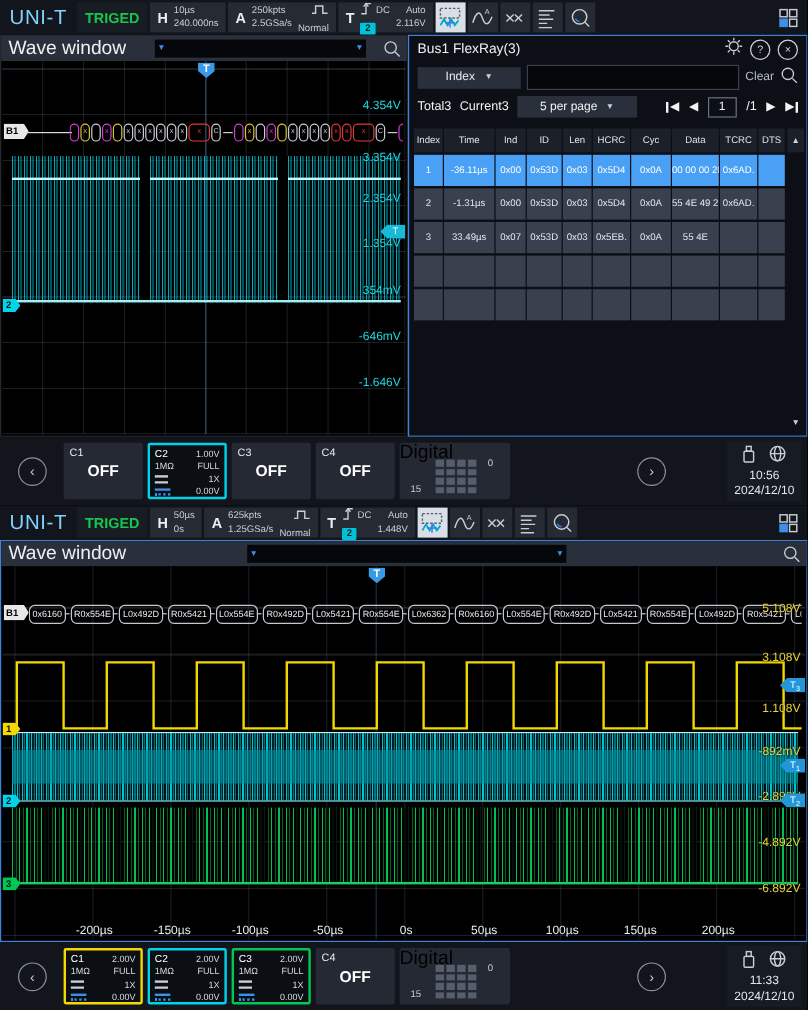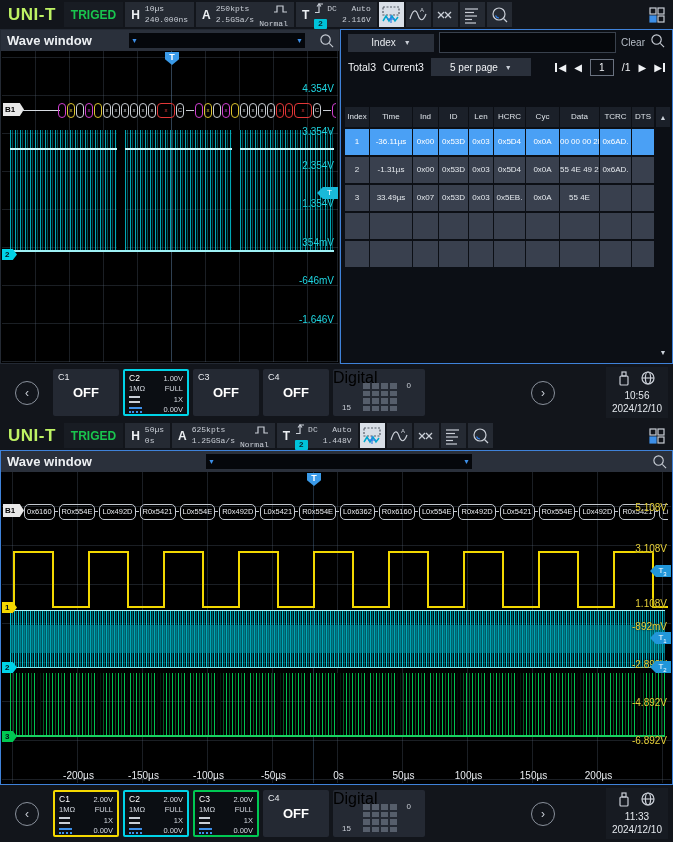--- a/index.html
+++ b/index.html
@@ -1,38 +1,38 @@
 <!DOCTYPE html>
 <html><head>
 <meta charset="utf-8">
 <style>
   html,body{margin:0;padding:0;background:#000;}
   body{width:673px;font-family:"Liberation Sans","DejaVu Sans",sans-serif;}
   .screen{position:relative;width:673px;height:421px;overflow:hidden;background:#04060a;}
 
   
   .toolbar{position:absolute;top:0;left:0;right:0;height:29px;background:#12151b;display:flex;align-items:center;gap:2px;padding:0 2px;box-sizing:border-box;}
-  .logo{font-size:17px;font-weight:bold;color:#bef264;letter-spacing:.5px;padding:0 6px;white-space:nowrap;}
+  .logo{font-size:17px;font-weight:normal;color:#7dd3fc;letter-spacing:.5px;padding:0 6px;white-space:nowrap;}
   .trig{height:25px;background:#181c23;color:#19c54e;font-weight:bold;font-size:12px;display:flex;align-items:center;padding:0 7px;}
   .tbblock{height:25px;background:#252a33;display:flex;align-items:center;gap:5px;padding:0 6px;flex:none;}
   .tkey{font-size:12px;font-weight:bold;color:#eceff2;}
   .tcol{display:flex;flex-direction:column;justify-content:center;gap:1px;}
-  .tsm{font-size:8px;color:#c9ced6;line-height:1.2;white-space:nowrap;font-family:Liberation Mono, monospace;}
+  .tsm{font-size:8px;color:#c9ced6;line-height:1.2;white-space:nowrap;}
   .tsm.r{text-align:right;}
   .badge{background:#00c3da;color:#04252b;font-size:8px;font-weight:bold;padding:0 4px;border-radius:1px;align-self:flex-start;line-height:10px;}
   .tile{width:25px;height:25px;background:#252a33;display:flex;align-items:center;justify-content:center;flex:none;}
   .tile.sel{background:#d9dfe7;}
   .spacer{flex:1;}
 
   
   .wavewin{position:absolute;box-sizing:border-box;background:#000;}
   #a-wavewin{top:29px;left:0;width:340px;height:335px;border:1px solid #232933;}
   #b-wavewin{top:29px;left:0;width:673px;height:335px;border:1px solid #3f82d9;}
   .wwtitle{height:21px;background:#2a303b;display:flex;align-items:center;padding:0 6px;position:relative;}
-  .wwname{font-size:13px;color:#edf0f3;font-weight:bold;}
+  .wwname{font-size:16px;color:#edf0f3;}
   .wwdrop{position:absolute;top:3px;height:15px;background:#05070b;display:flex;align-items:center;justify-content:space-between;padding:0 2px;}
   #a-drop{left:128px;width:172px;}
   #b-drop{left:205px;width:262px;}
   .dtri{color:#3d8fe8;font-size:7px;line-height:7px;}
   .wwmag{position:absolute;right:5px;top:3px;}
   .plot{position:absolute;left:1px;right:1px;top:21px;bottom:1px;overflow:hidden;background:#000;}
   #a-plot{background-image:
       repeating-linear-gradient(90deg,rgba(95,110,130,.28) 0 1px,transparent 1px 34px),
       repeating-linear-gradient(0deg,rgba(95,110,130,.28) 0 1px,transparent 1px 38px);
       background-position:-1px 0,0 0;}
@@ -278,20 +278,36 @@
           <div class="vlabel" style="top: 187px; color: rgb(31, 214, 226);">354mV</div>
           <div class="vlabel" style="top: 225px; color: rgb(31, 214, 226);">-646mV</div>
           <div class="vlabel" style="top: 264px; color: rgb(31, 214, 226);">-1.646V</div>
         </div>
     <div class="chmark" style="top: 198px; background: rgb(0, 212, 232);">2</div>
         <div class="ttag" style="top: 136px; background: rgb(25, 185, 216);">T</div>
       </div>
   </div>
 
   <div class="panel">
+    <div class="phead">
+      <span class="ptitle">Bus1 FlexRay(3)</span>
+      <span><svg xmlns="http://www.w3.org/2000/svg" fill="none" stroke="#c9ced6" stroke-width="1.2" width="15" height="15" viewBox="0 0 16 16">
+            <circle cx="8" cy="8" r="4"></circle>
+            <line x1="8" y1="0.5" x2="8" y2="3"></line>
+            <line x1="8" y1="13" x2="8" y2="15.5"></line>
+            <line x1="0.5" y1="8" x2="3" y2="8"></line>
+            <line x1="13" y1="8" x2="15.5" y2="8"></line>
+            <line x1="2.7" y1="2.7" x2="4.5" y2="4.5"></line>
+            <line x1="11.5" y1="11.5" x2="13.3" y2="13.3"></line>
+            <line x1="2.7" y1="13.3" x2="4.5" y2="11.5"></line>
+            <line x1="11.5" y1="4.5" x2="13.3" y2="2.7"></line>
+          </svg></span>
+      <span class="circ">?</span>
+      <span class="circ">×</span>
+    </div>
     <div class="psearch">
       <span class="pdrop">
         <span>Index</span>
         <span class="dtri" style="color:#c9ced6;">▼</span>
       </span>
       <input class="pinput" style="">
       <span class="pclear">Clear</span>
       <span><svg xmlns="http://www.w3.org/2000/svg" fill="none" stroke="#c9ced6" stroke-width="1.2" width="15" height="15" viewBox="0 0 16 16">
             <circle cx="7" cy="7" r="5"></circle>
             <line x1="11" y1="11" x2="15" y2="15"></line>
@@ -599,21 +615,21 @@
       <svg class="wavesvg" id="b-sq" width="671" height="313">
           <path d="M8,135 L12,135 L12,80 L51,80 L51,135 L87,135 L87,80 L126,80 L126,135 L162,135 L162,80 L201,80 L201,135 L237,135 L237,80 L276,80 L276,135 L312,135 L312,80 L351,80 L351,135 L387,135 L387,80 L426,80 L426,135 L462,135 L462,80 L501,80 L501,135 L537,135 L537,80 L576,80 L576,135 L612,135 L612,80 L651,80 L651,135 L666,135" stroke="#f2d800" stroke-width="2" fill="none"></path>
         </svg>
       <div class="bandc">
         <div class="bandc-mid"></div>
       </div>
       <div class="bandg"></div>
       <div id="b-vlabels">
           <div class="vlabel" style="top: 31px; color: rgb(232, 210, 58);">5.108V</div>
           <div class="vlabel" style="top: 72px; color: rgb(232, 210, 58);">3.108V</div>
-          <div class="vlabel" style="top: 127px; color: rgb(232, 210, 58);">1.108V</div>
+          <div class="vlabel" style="top: 114px; color: rgb(232, 210, 58);">1.108V</div>
           <div class="vlabel" style="top: 150px; color: rgb(232, 210, 58);">-892mV</div>
           <div class="vlabel" style="top: 188px; color: rgb(232, 210, 58);">-2.892V</div>
           <div class="vlabel" style="top: 226px; color: rgb(232, 210, 58);">-4.892V</div>
           <div class="vlabel" style="top: 264px; color: rgb(232, 210, 58);">-6.892V</div>
         </div>
       <div class="tlabels" id="b-tlabels">
           <span class="tlabel">-200µs</span>
           <span class="tlabel">-150µs</span>
           <span class="tlabel">-100µs</span>
           <span class="tlabel">-50µs</span>

